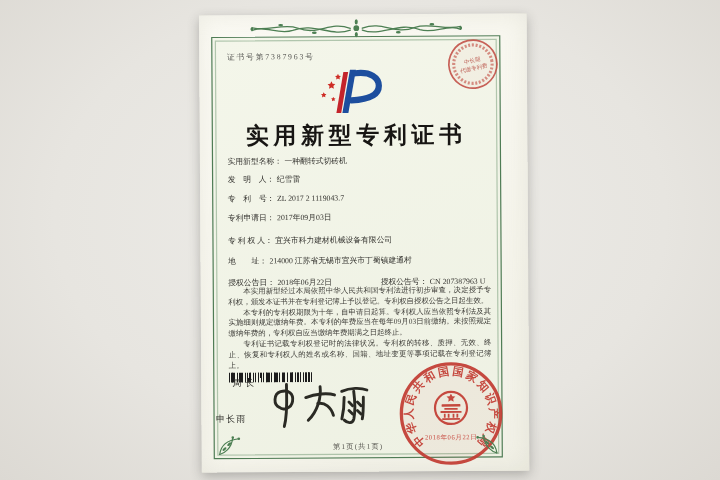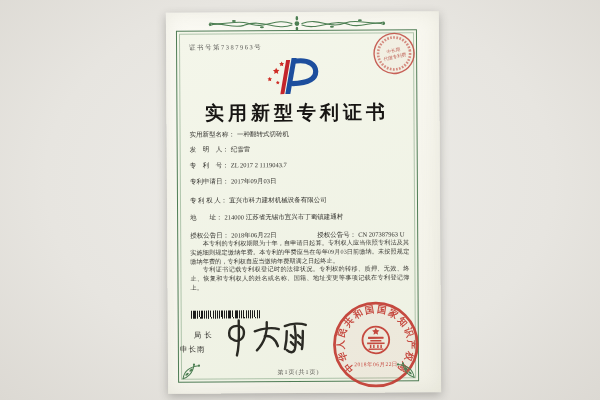--- a/index.html
+++ b/index.html
@@ -35,21 +35,21 @@
   .r1{top:118px}.r2{top:133px}.r3{top:149px}.r4{top:165px}.r5{top:184px}.r6{top:201px}.r7{top:219px}
   .g2{position:absolute;left:127px;top:0;}
   .paras{position:absolute;left:23px;top:227px;width:219px;font-size:6.2px;line-height:8.8px;color:#3e3d38;text-align:justify;}
   .paras p{margin:0;text-indent:2em;}
   .barcode{
     position:absolute;left:23px;top:298px;width:70px;height:8px;
     background:
       repeating-linear-gradient(90deg,#1c1c1c 0,#1c1c1c 1px,transparent 1px,transparent 2.2px),
       repeating-linear-gradient(90deg,transparent 0,transparent 3px,#1c1c1c 3px,#1c1c1c 4.4px,transparent 4.4px,transparent 7px);
   }
-  .sig-title{position:absolute;left:26px;top:318px;font-size:7.5px;letter-spacing:3px;color:#33322e;}
+  .sig-title{position:absolute;left:26px;top:302px;font-size:7.5px;letter-spacing:3px;color:#33322e;}
   .sig-name{position:absolute;left:12px;top:332px;font-size:7.5px;letter-spacing:1px;color:#33322e;}
   .signature{position:absolute;left:56px;top:304px;width:86px;height:42px;}
   .seal{position:absolute;left:162px;top:287px;width:92px;height:92px;opacity:.92;}
   .page-footer{position:absolute;left:10px;top:356px;width:241px;text-align:center;font-size:6px;letter-spacing:1px;color:#55544e;}
   .corn{position:absolute;width:22px;height:22px;}
   .corn-l{left:13px;top:346px;}
   .corn-r{left:226px;top:346px;transform:scaleX(-1);}
   svg text{font-family:"Liberation Serif", serif;}
 </style>
 </head>
@@ -124,20 +124,21 @@
     </div>
 
     <div class="row r7">
       <span>授权公告日：</span><span class="val">2018年06月22日</span>
       <span class="g2">
         <span>授权公告号：</span><span class="val">CN 207387963 U</span>
       </span>
     </div>
 
     <div class="paras">
+      <p>本实用新型经过本局依照中华人民共和国专利法进行初步审查，决定授予专利权，颁发本证书并在专利登记簿上予以登记。专利权自授权公告之日起生效。</p>
       <p>本专利的专利权期限为十年，自申请日起算。专利权人应当依照专利法及其实施细则规定缴纳年费。本专利的年费应当在每年09月03日前缴纳。未按照规定缴纳年费的，专利权自应当缴纳年费期满之日起终止。</p>
       <p>专利证书记载专利权登记时的法律状况。专利权的转移、质押、无效、终止、恢复和专利权人的姓名或名称、国籍、地址变更等事项记载在专利登记簿上。</p>
     </div>
 
     <div class="barcode"></div>
 
     <div class="sig-title">局长</div>
     <div class="sig-name">申长雨</div>
 
     <svg class="signature" viewBox="0 0 86 42" aria-label="申长雨">

